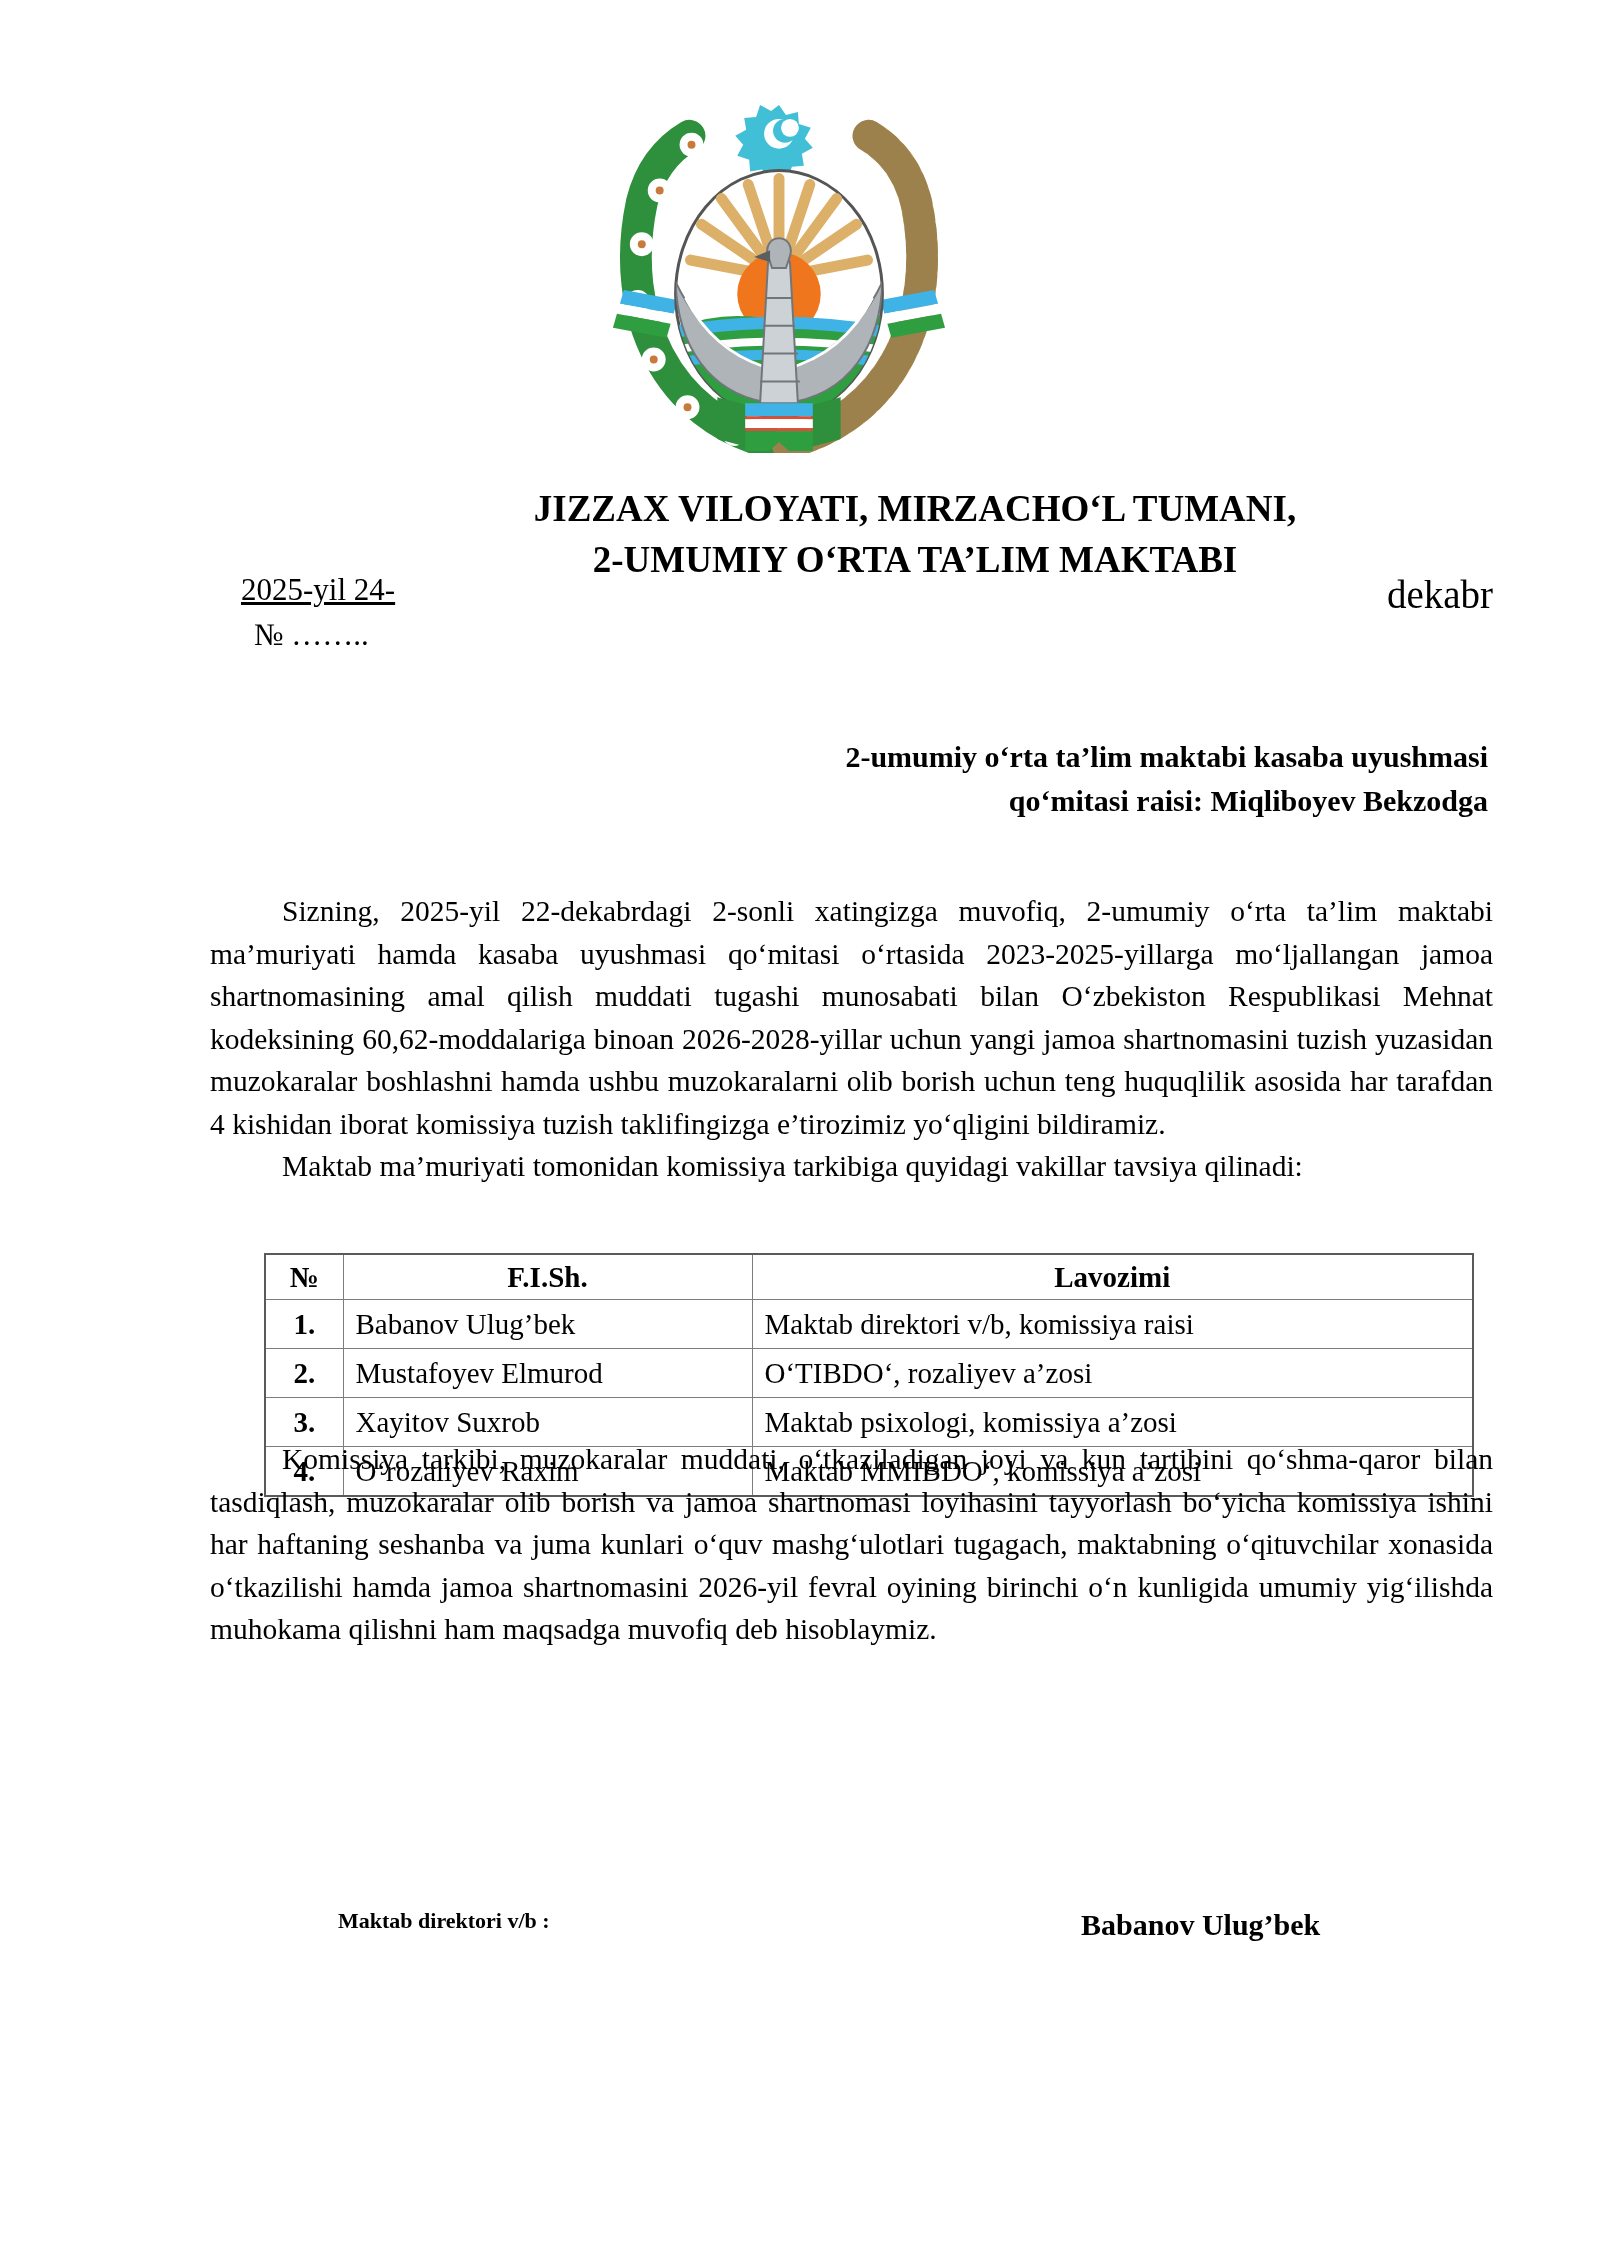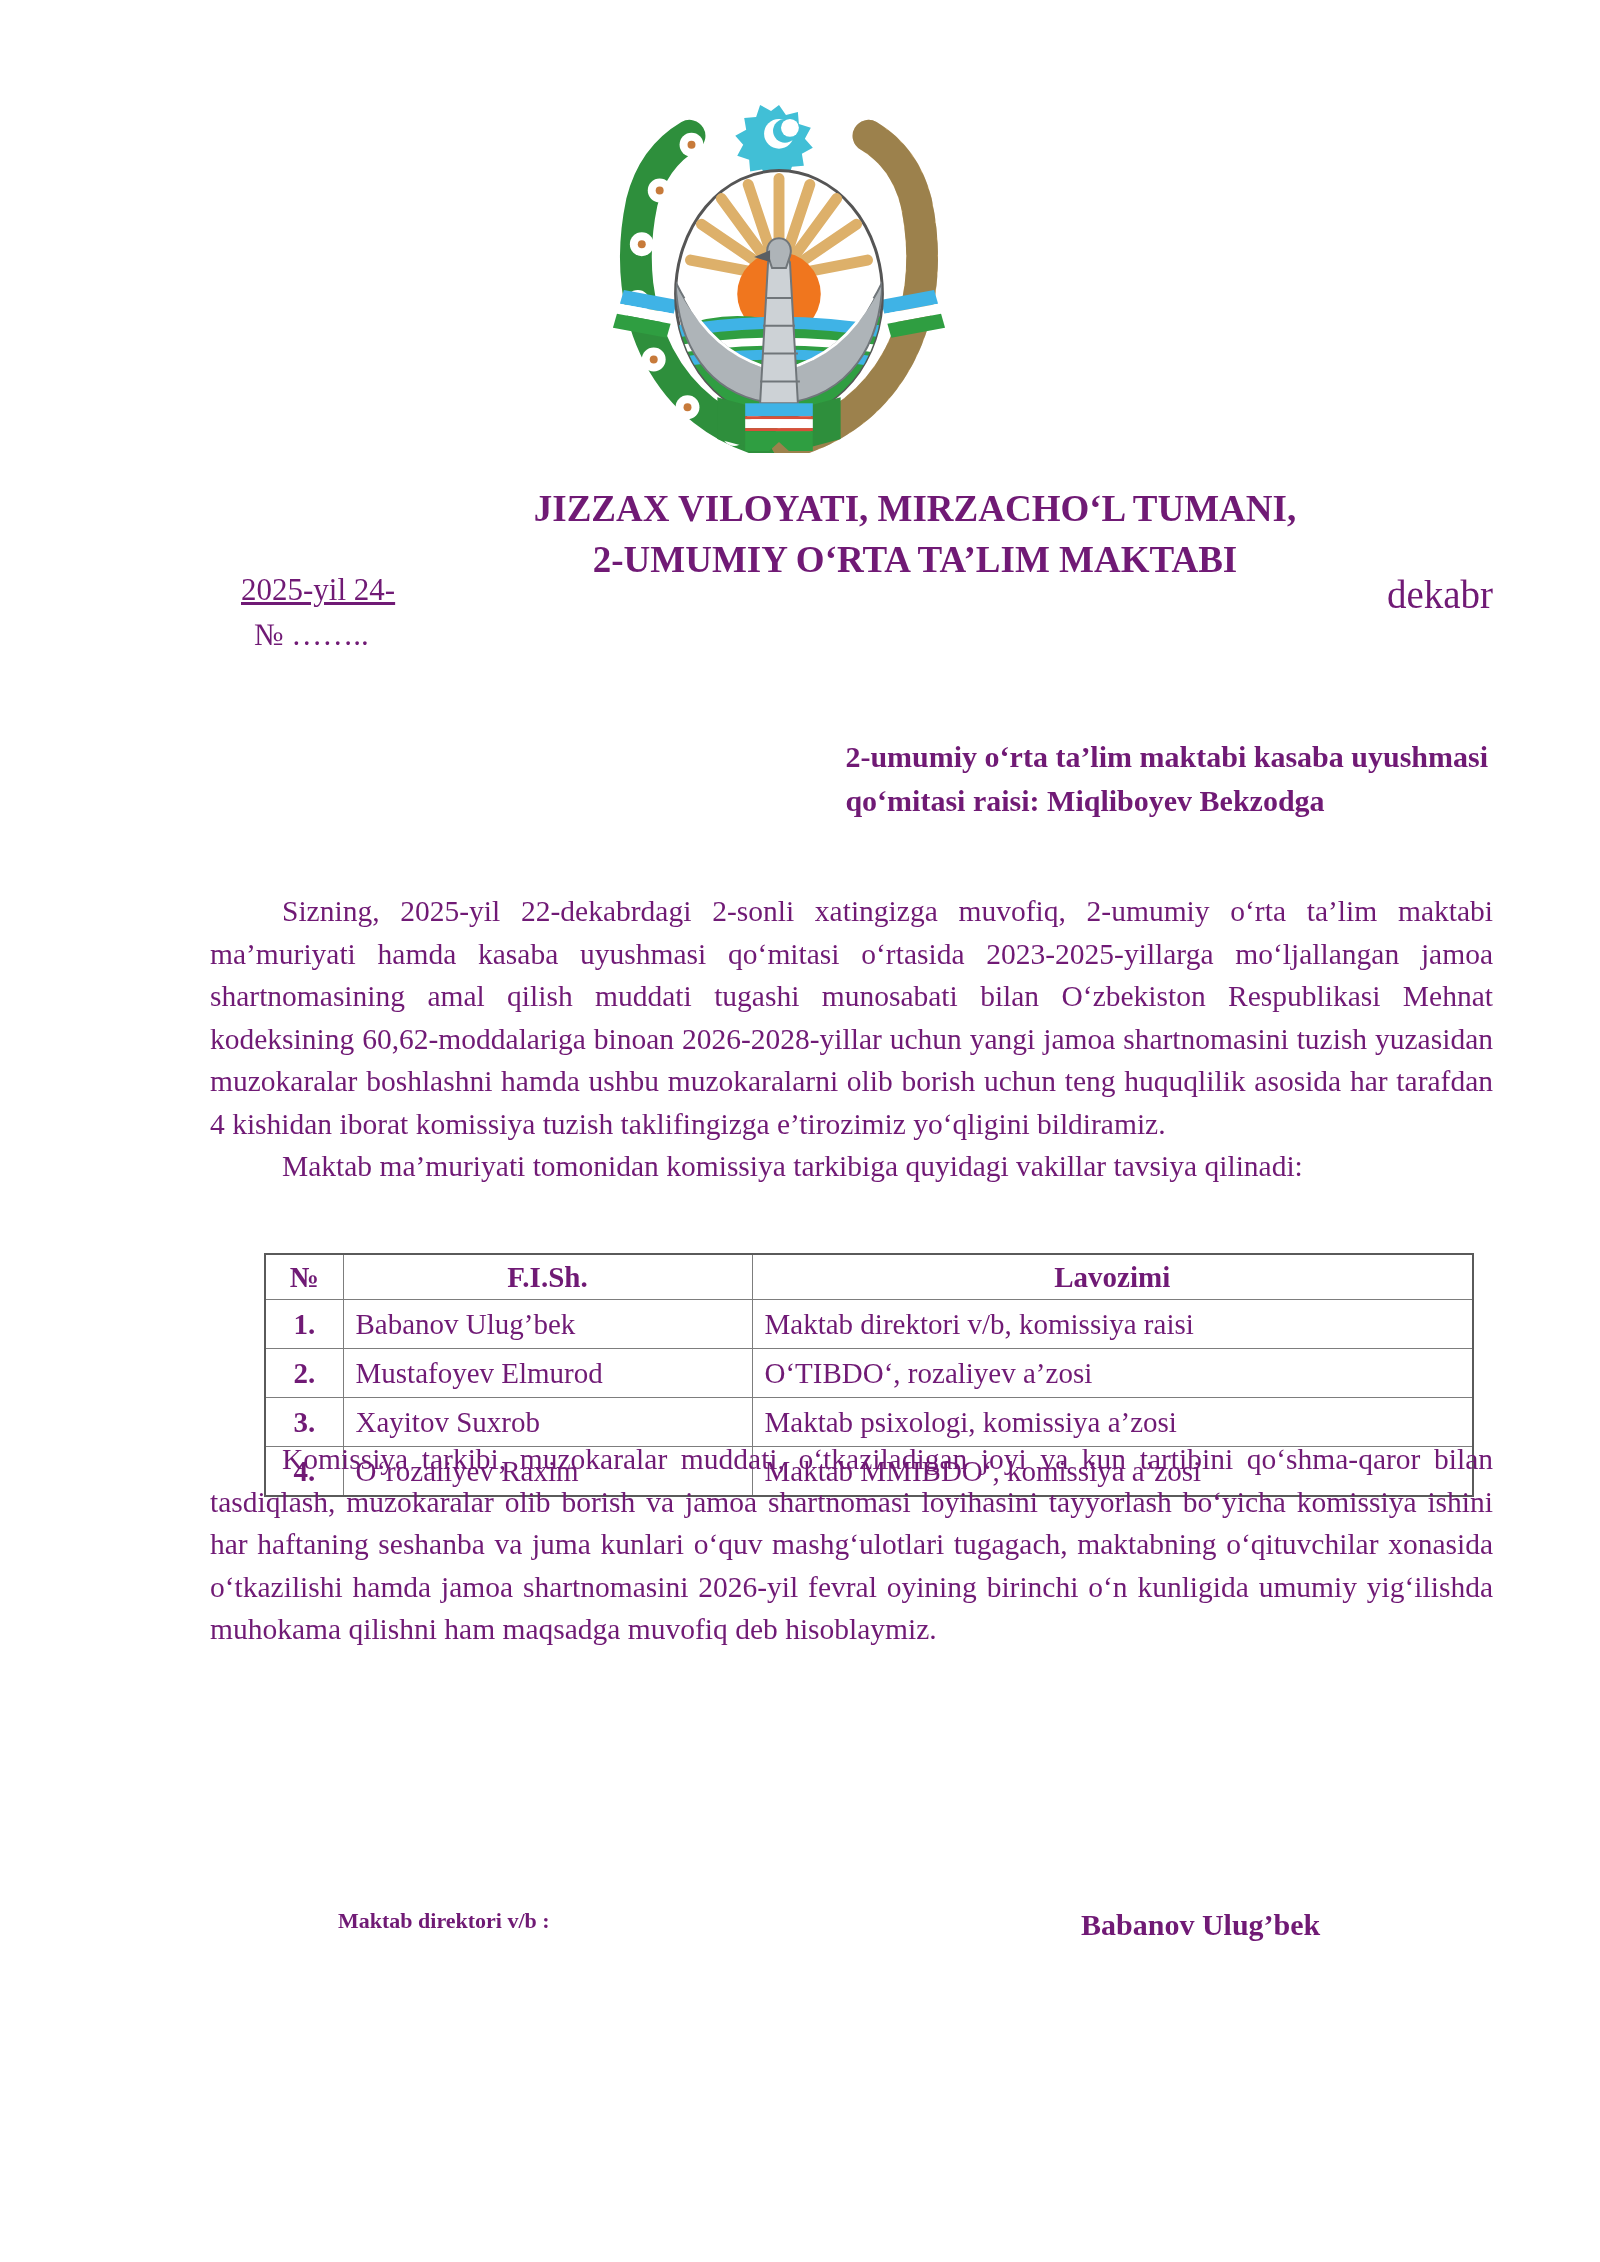--- a/index.html
+++ b/index.html
@@ -1,36 +1,36 @@
 <!DOCTYPE html>
 <html><head>
 <meta charset="utf-8">
 <style>
   html,body { margin:0; padding:0; background:#ffffff; }
   .page {
     position:relative; width:1600px; height:2262px; margin:0 auto;
-    background:#ffffff; color:#701a75;
+    background:#ffffff; color:#000000;
     font-family:"Liberation Serif","DejaVu Serif",serif;
     overflow:hidden;
   }
   
   .emblem { position:absolute; left:590px; top:103px; width:378px; height:350px; }
   
   .title-block {
     position:absolute; left:230px; right:0; top:483px;
     text-align:center; font-weight:bold; font-size:37px; line-height:51px;
     white-space:nowrap;
   }
   .date-line  { position:absolute; left:241px; top:572px; font-size:31px;text-decoration:underline; }
   .number-line{ position:absolute; left:254px; top:617px; font-size:31px; }
   .month-line { position:absolute; left:1387px; top:572px; font-size:39px; }
   
   .addressee {
     position:absolute; right:112px; top:735px;
-    font-weight:bold; font-size:30px; line-height:44px;
+    text-align:right; font-weight:bold; font-size:30px; line-height:44px;
   }
   
   .body-block-1 { position:absolute; left:210px; width:1283px; top:890px; }
   .body-block-2 { position:absolute; left:210px; width:1283px; top:1438px; }
   .para {
     margin:0; text-align:justify; font-size:29.5px; line-height:42.5px;
     text-indent:72px;
   }
   
   .commission-table {

